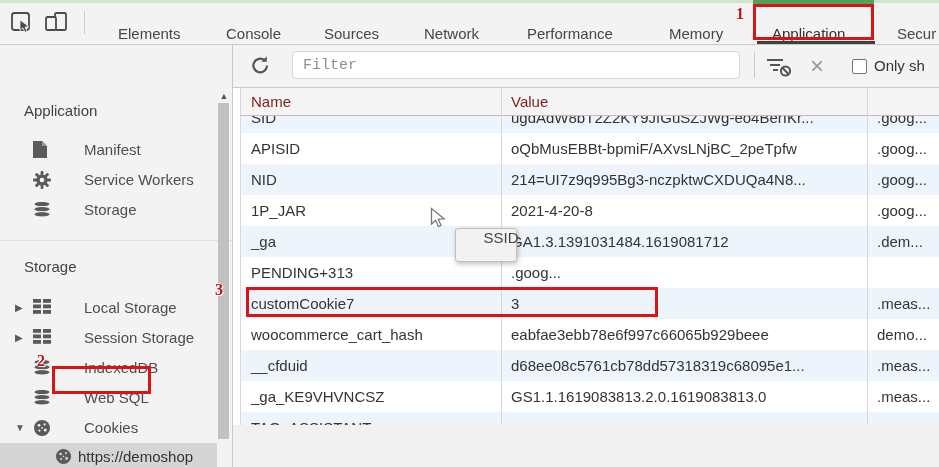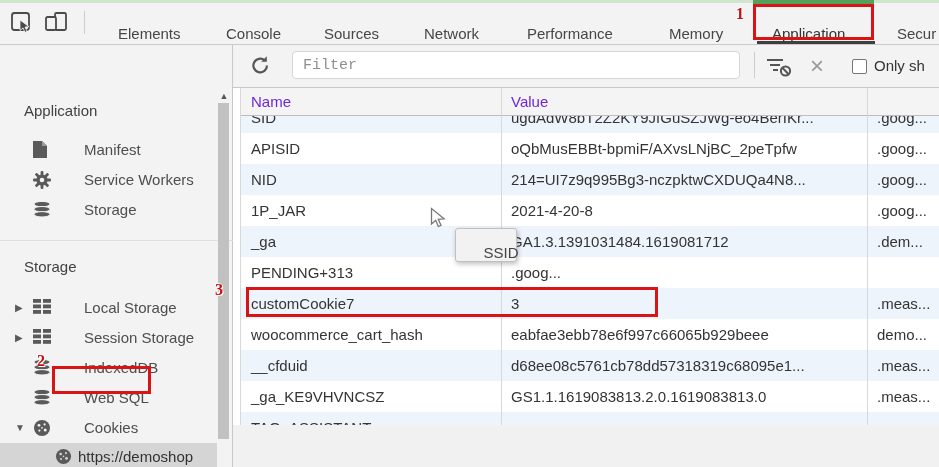--- a/index.html
+++ b/index.html
@@ -54,35 +54,35 @@
   .checkbox { position:absolute; left:852px; top:59px; width:15px; height:15px;
               border:1px solid #767676; border-radius:2px; background:#fff; }
   .only-label { position:absolute; left:874px; top:45px; height:42px; line-height:42px;
                 font-size:15px; color:#333; white-space:nowrap; }
 
   
   .cookie-table { position:absolute; left:240px; top:88px; width:699px; height:337px;
                   background:#fff; border-left:1px solid #d8d8d8; }
   .ct-header { position:absolute; left:0; top:0; width:699px; height:28px; background:#f4f4f4;
                border-bottom:1px solid #bdbdbd; display:grid; grid-template-columns:260px 366px 1fr;
-               font-size:15px; color:#6d28d9; }
+               font-size:15px; color:#7f1d1d; }
   .ct-header > div { line-height:27px; padding-left:10px; overflow:hidden; white-space:nowrap; }
   .ct-rows-viewport { position:absolute; left:0; top:28px; width:699px; height:309px; overflow:hidden; }
   .ct-rows { margin-top:-14px; }
   .ct-row { display:grid; grid-template-columns:260px 366px 1fr; height:31px; font-size:15px; color:#343434; }
   .ct-row:nth-child(odd) { background:#eef4fb; }
   .ct-row > div { line-height:31px; padding-left:10px; overflow:hidden; white-space:nowrap; }
   .col-sep { position:absolute; top:0; width:1px; height:337px; background:#d8d8d8; z-index:5; }
   .bottom-area { position:absolute; left:233px; top:425px; width:706px; height:42px; background:#f1f1f1; }
 
   
   .tooltip { position:absolute; left:455px; top:228px; width:62px; height:34px; z-index:30;
              background:#f2f2f2; border:1px solid #c0c0c0; border-radius:3px;
              box-shadow:1px 2px 5px rgba(0,0,0,.25); font-size:15px; color:#444;
-             display:flex; align-items:flex-end; justify-content:center;padding-left:30px; }
+             display:flex; align-items:flex-start; justify-content:center;padding-left:30px; }
   .cursor { position:absolute; left:430px; top:207px; z-index:50; }
 </style>
 </head>
 <body>
 
 <div class="stage">
 
   <div class="topbar">
     <div class="green-strip"></div>
     <div class="green-strip-app"></div>

